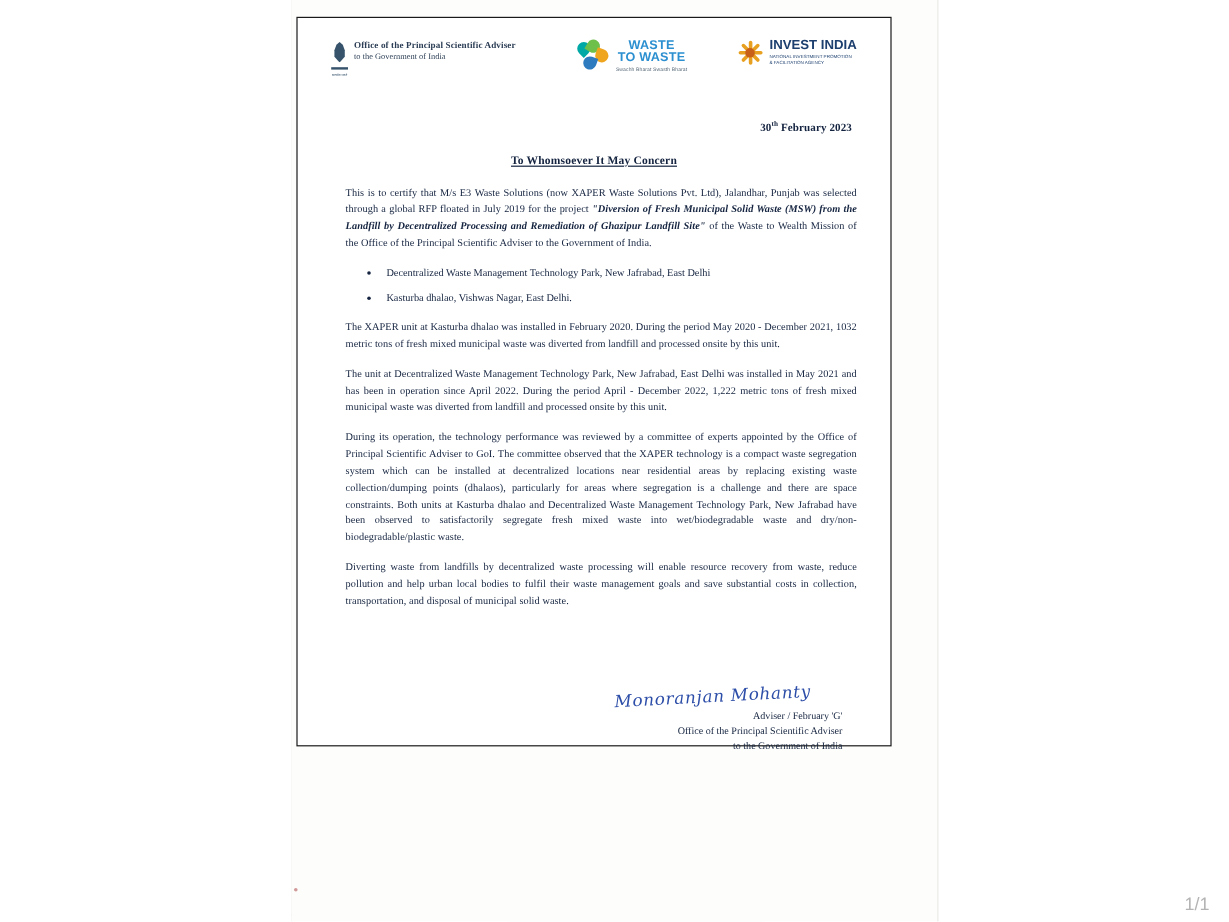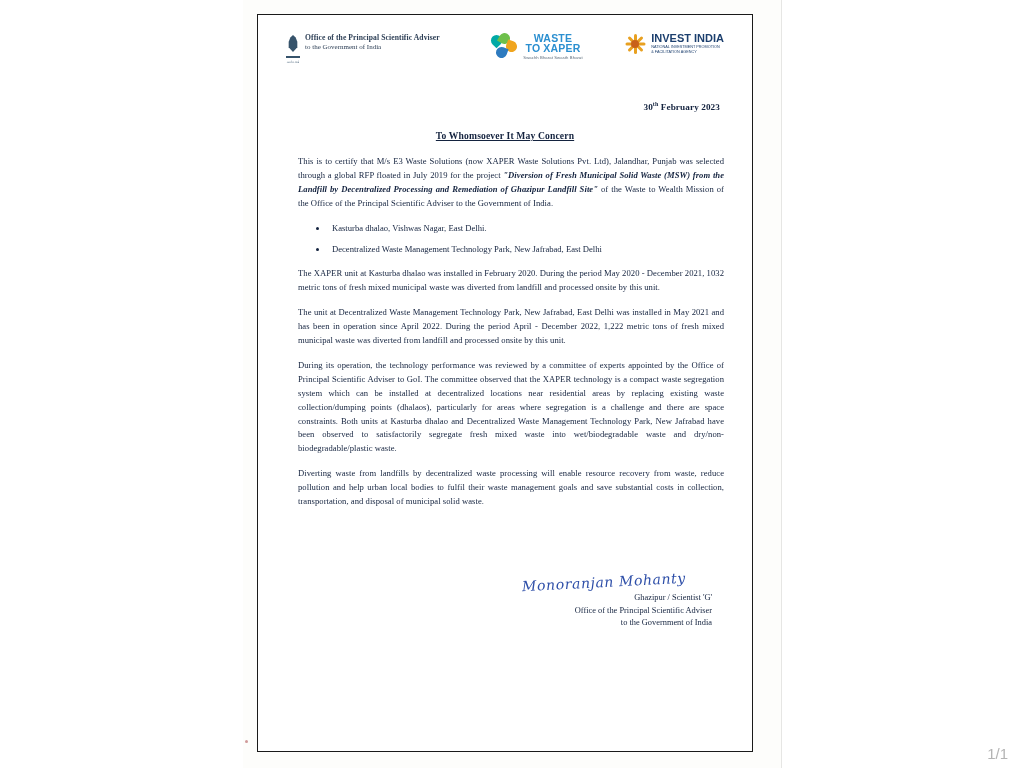--- a/index.html
+++ b/index.html
@@ -24,24 +24,24 @@
     position: absolute;
     left: 243px;
     top: 0px;
     width: 538px;
     height: 768px;
     background: #fdfdfb;
     box-shadow: 0 0 0 0 rgba(0,0,0,0);
   }
   .scan-inner-border {
     position: absolute;
-    left: 14px;
+    left: 4px;
     top: 14px;
     width: 496px;
-    height: 738px;
+    height: 608px;
     border: 1.5px solid #1a1a1a;
     box-sizing: border-box;
     background: #ffffff;
   }
 
   .page {
     position: absolute;
     left: 0; top: 0;
     width: 100%;
     height: 100%;
@@ -267,21 +267,21 @@
 
           <div class="w2w">
             <div class="w2w-mark">
               <i class="a"></i>
                 <i class="b"></i>
                 <i class="c"></i>
                 <i class="d"></i>
             </div>
             <div class="w2w-txt">
               <div class="t1">WASTE</div>
-              <div class="t2">TO XAPER</div>
+              <div class="t2">TO WASTE</div>
               <div class="t3">Swachh Bharat Swasth Bharat</div>
             </div>
           </div>
 
           <div class="invest">
             <div class="invest-mark">
               <span style="transform:rotate(0deg)"></span>
               <span style="transform:rotate(45deg)"></span>
               <span style="transform:rotate(90deg)"></span>
               <span style="transform:rotate(135deg)"></span>
@@ -301,32 +301,32 @@
         </div>
 
         <div class="date-line"><span>30</span><sup>th</sup><span> February 2023</span></div>
 
         <div class="subject">To Whomsoever It May Concern</div>
 
         <p class="para"><span>This is to certify that M/s E3 Waste Solutions (now XAPER Waste Solutions Pvt. Ltd), Jalandhar, Punjab was selected through a global RFP floated in July 2019 for the project </span><span class="bi">"Diversion of Fresh Municipal Solid Waste (MSW) from the Landfill by Decentralized Processing and Remediation of Ghazipur Landfill Site"</span><span> of the Waste to Wealth Mission of the Office of the Principal Scientific Adviser to the Government of India.</span></p>
 
 
         <ul class="locations">
+          <li>Decentralized Waste Management Technology Park, New Jafrabad, East Delhi</li>
           <li>Kasturba dhalao, Vishwas Nagar, East Delhi.</li>
-          <li>Decentralized Waste Management Technology Park, New Jafrabad, East Delhi</li>
         </ul>
 
         <p class="para">The XAPER unit at Kasturba dhalao was installed in February 2020. During the period May 2020 - December 2021, 1032 metric tons of fresh mixed municipal waste was diverted from landfill and processed onsite by this unit.</p>
         <p class="para">The unit at Decentralized Waste Management Technology Park, New Jafrabad, East Delhi was installed in May 2021 and has been in operation since April 2022. During the period April - December 2022, 1,222 metric tons of fresh mixed municipal waste was diverted from landfill and processed onsite by this unit.</p>
         <p class="para">During its operation, the technology performance was reviewed by a committee of experts appointed by the Office of Principal Scientific Adviser to GoI. The committee observed that the XAPER technology is a compact waste segregation system which can be installed at decentralized locations near residential areas by replacing existing waste collection/dumping points (dhalaos), particularly for areas where segregation is a challenge and there are space constraints. Both units at Kasturba dhalao and Decentralized Waste Management Technology Park, New Jafrabad have been observed to satisfactorily segregate fresh mixed waste into wet/biodegradable waste and dry/non-biodegradable/plastic waste.</p>
         <p class="para">Diverting waste from landfills by decentralized waste processing will enable resource recovery from waste, reduce pollution and help urban local bodies to fulfil their waste management goals and save substantial costs in collection, transportation, and disposal of municipal solid waste.</p>
 
         <div class="sign-area">
           <div class="signature">Monoranjan Mohanty</div>
-          <div class="sign-role">Ghazipur / Scientist 'G'</div>
+          <div class="sign-role">Adviser / February 'G'</div>
           <div class="sign-org1">Office of the Principal Scientific Adviser</div>
           <div class="sign-org2">to the Government of India</div>
         </div>
 
       </div>
     </div>
 
     <div class="stray-mark" style="left:2px; top:740px;"></div>
   </div>
 

